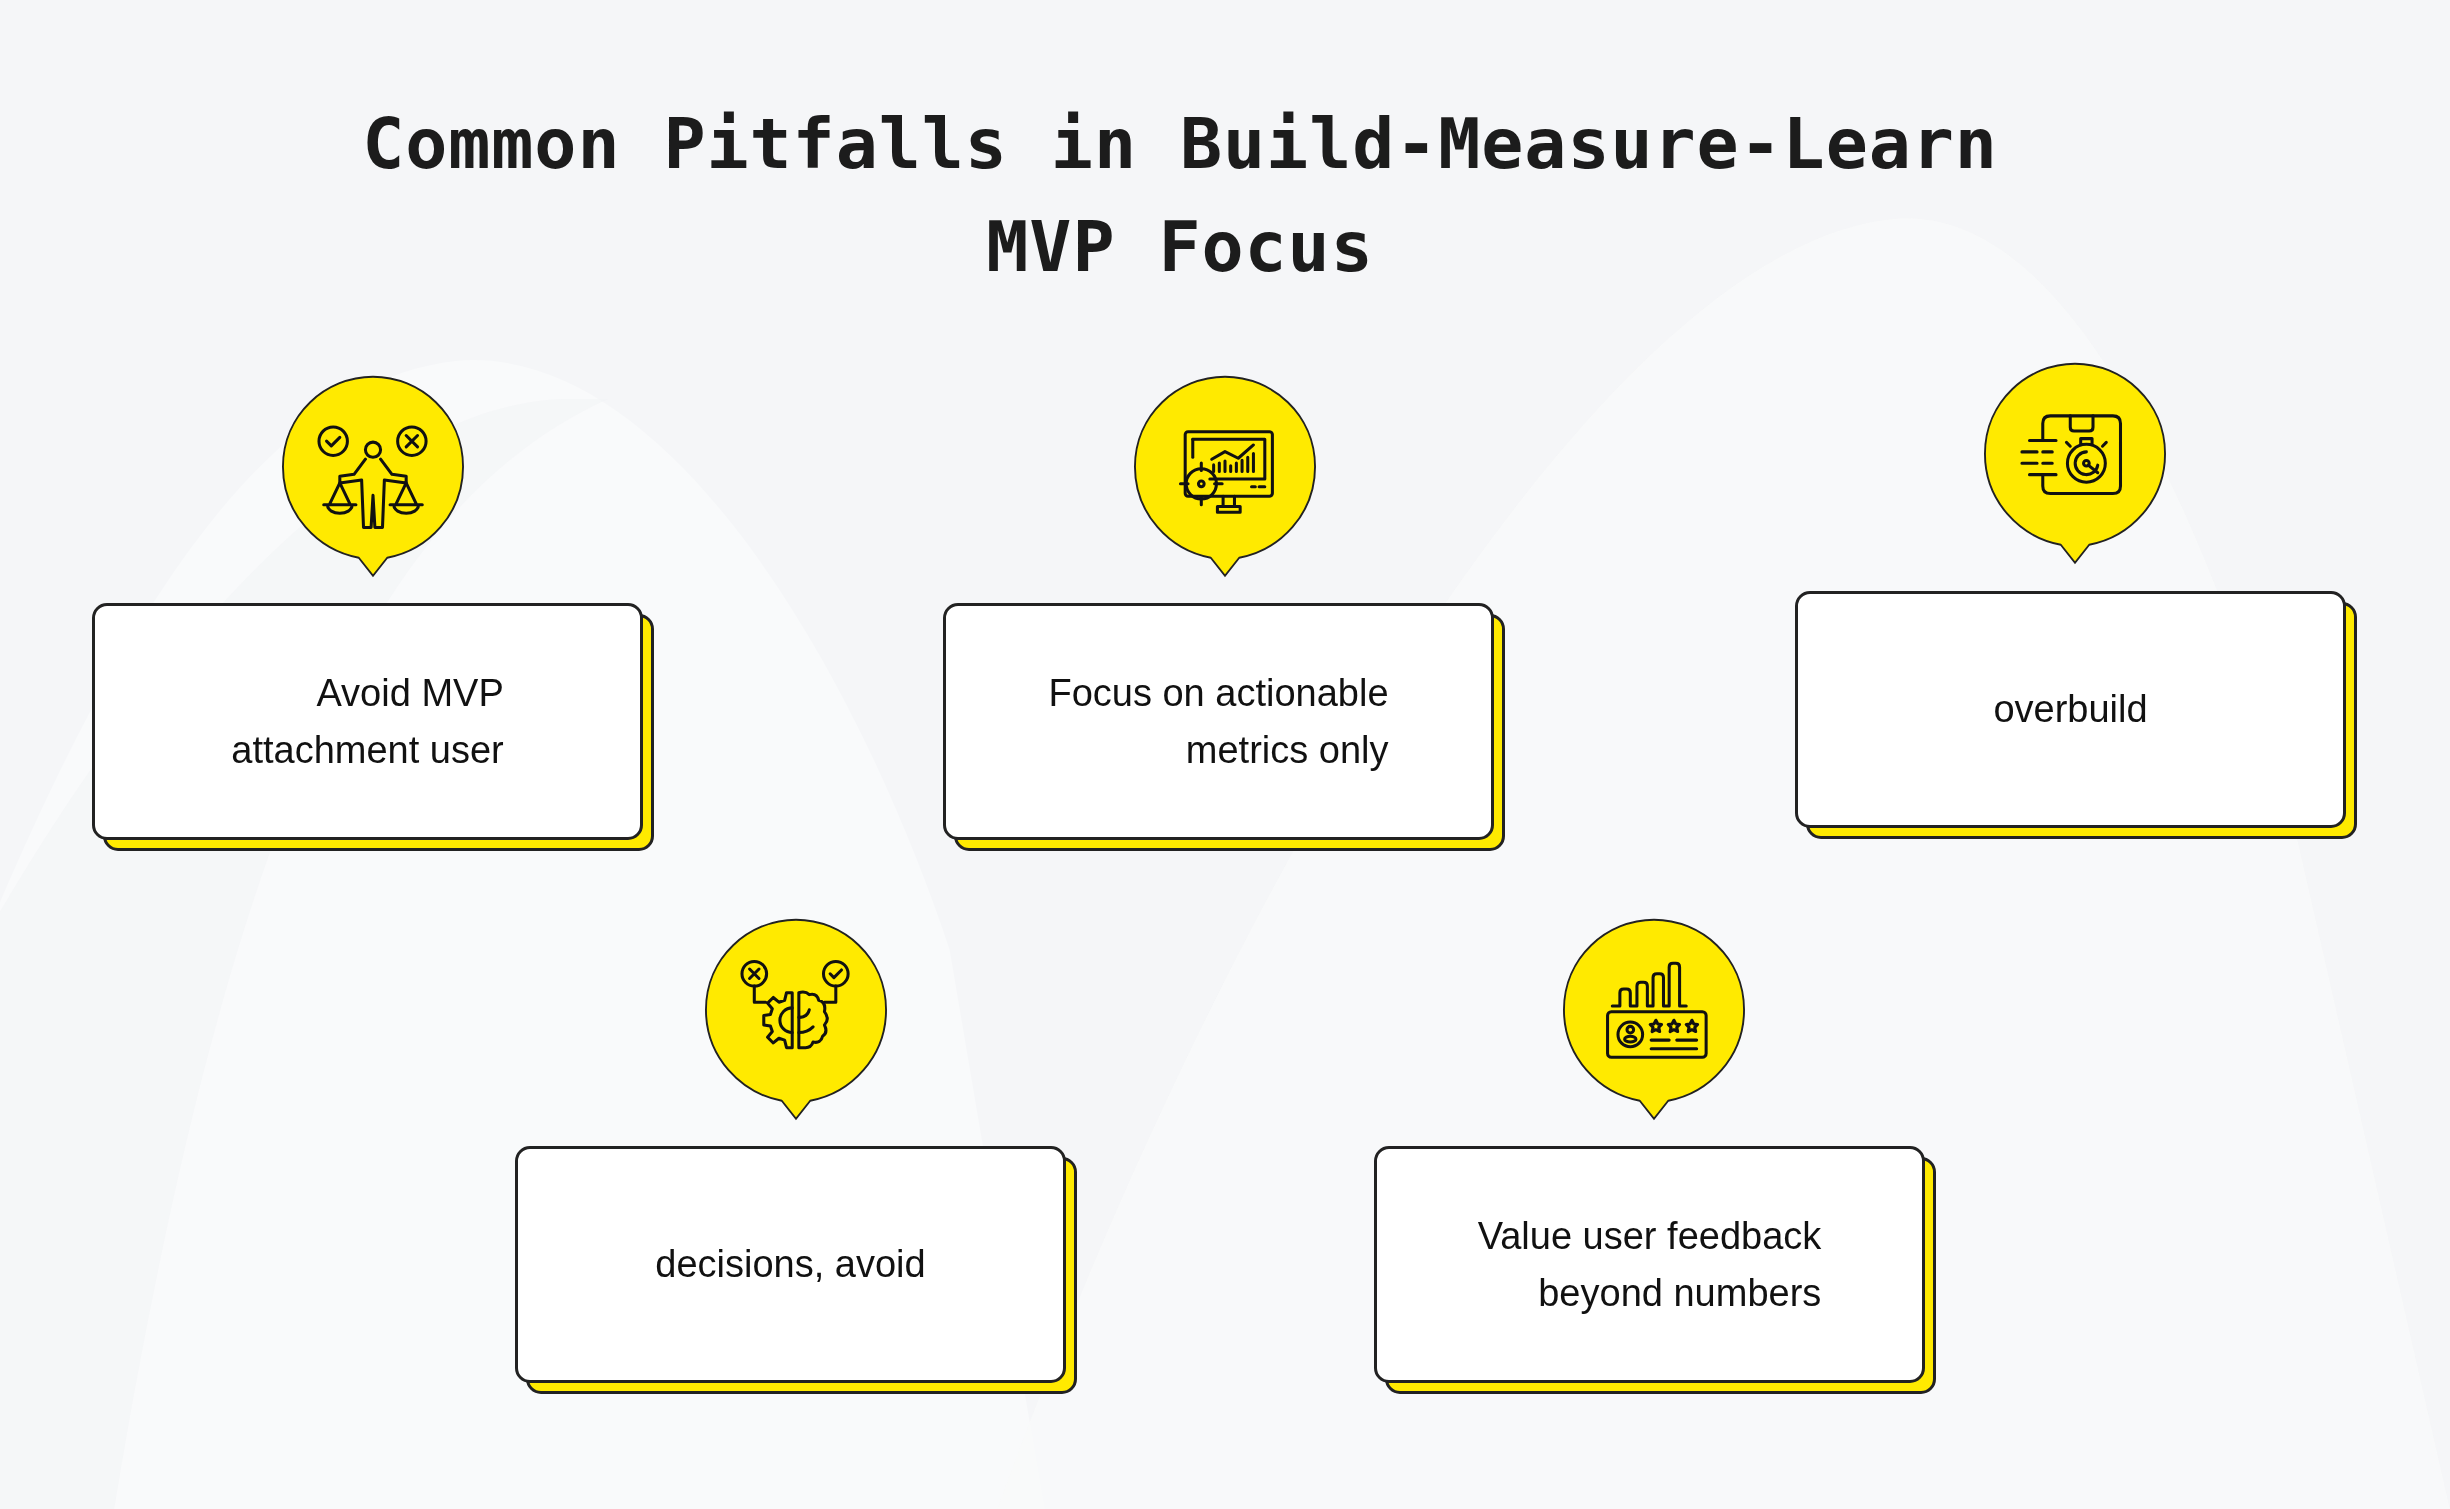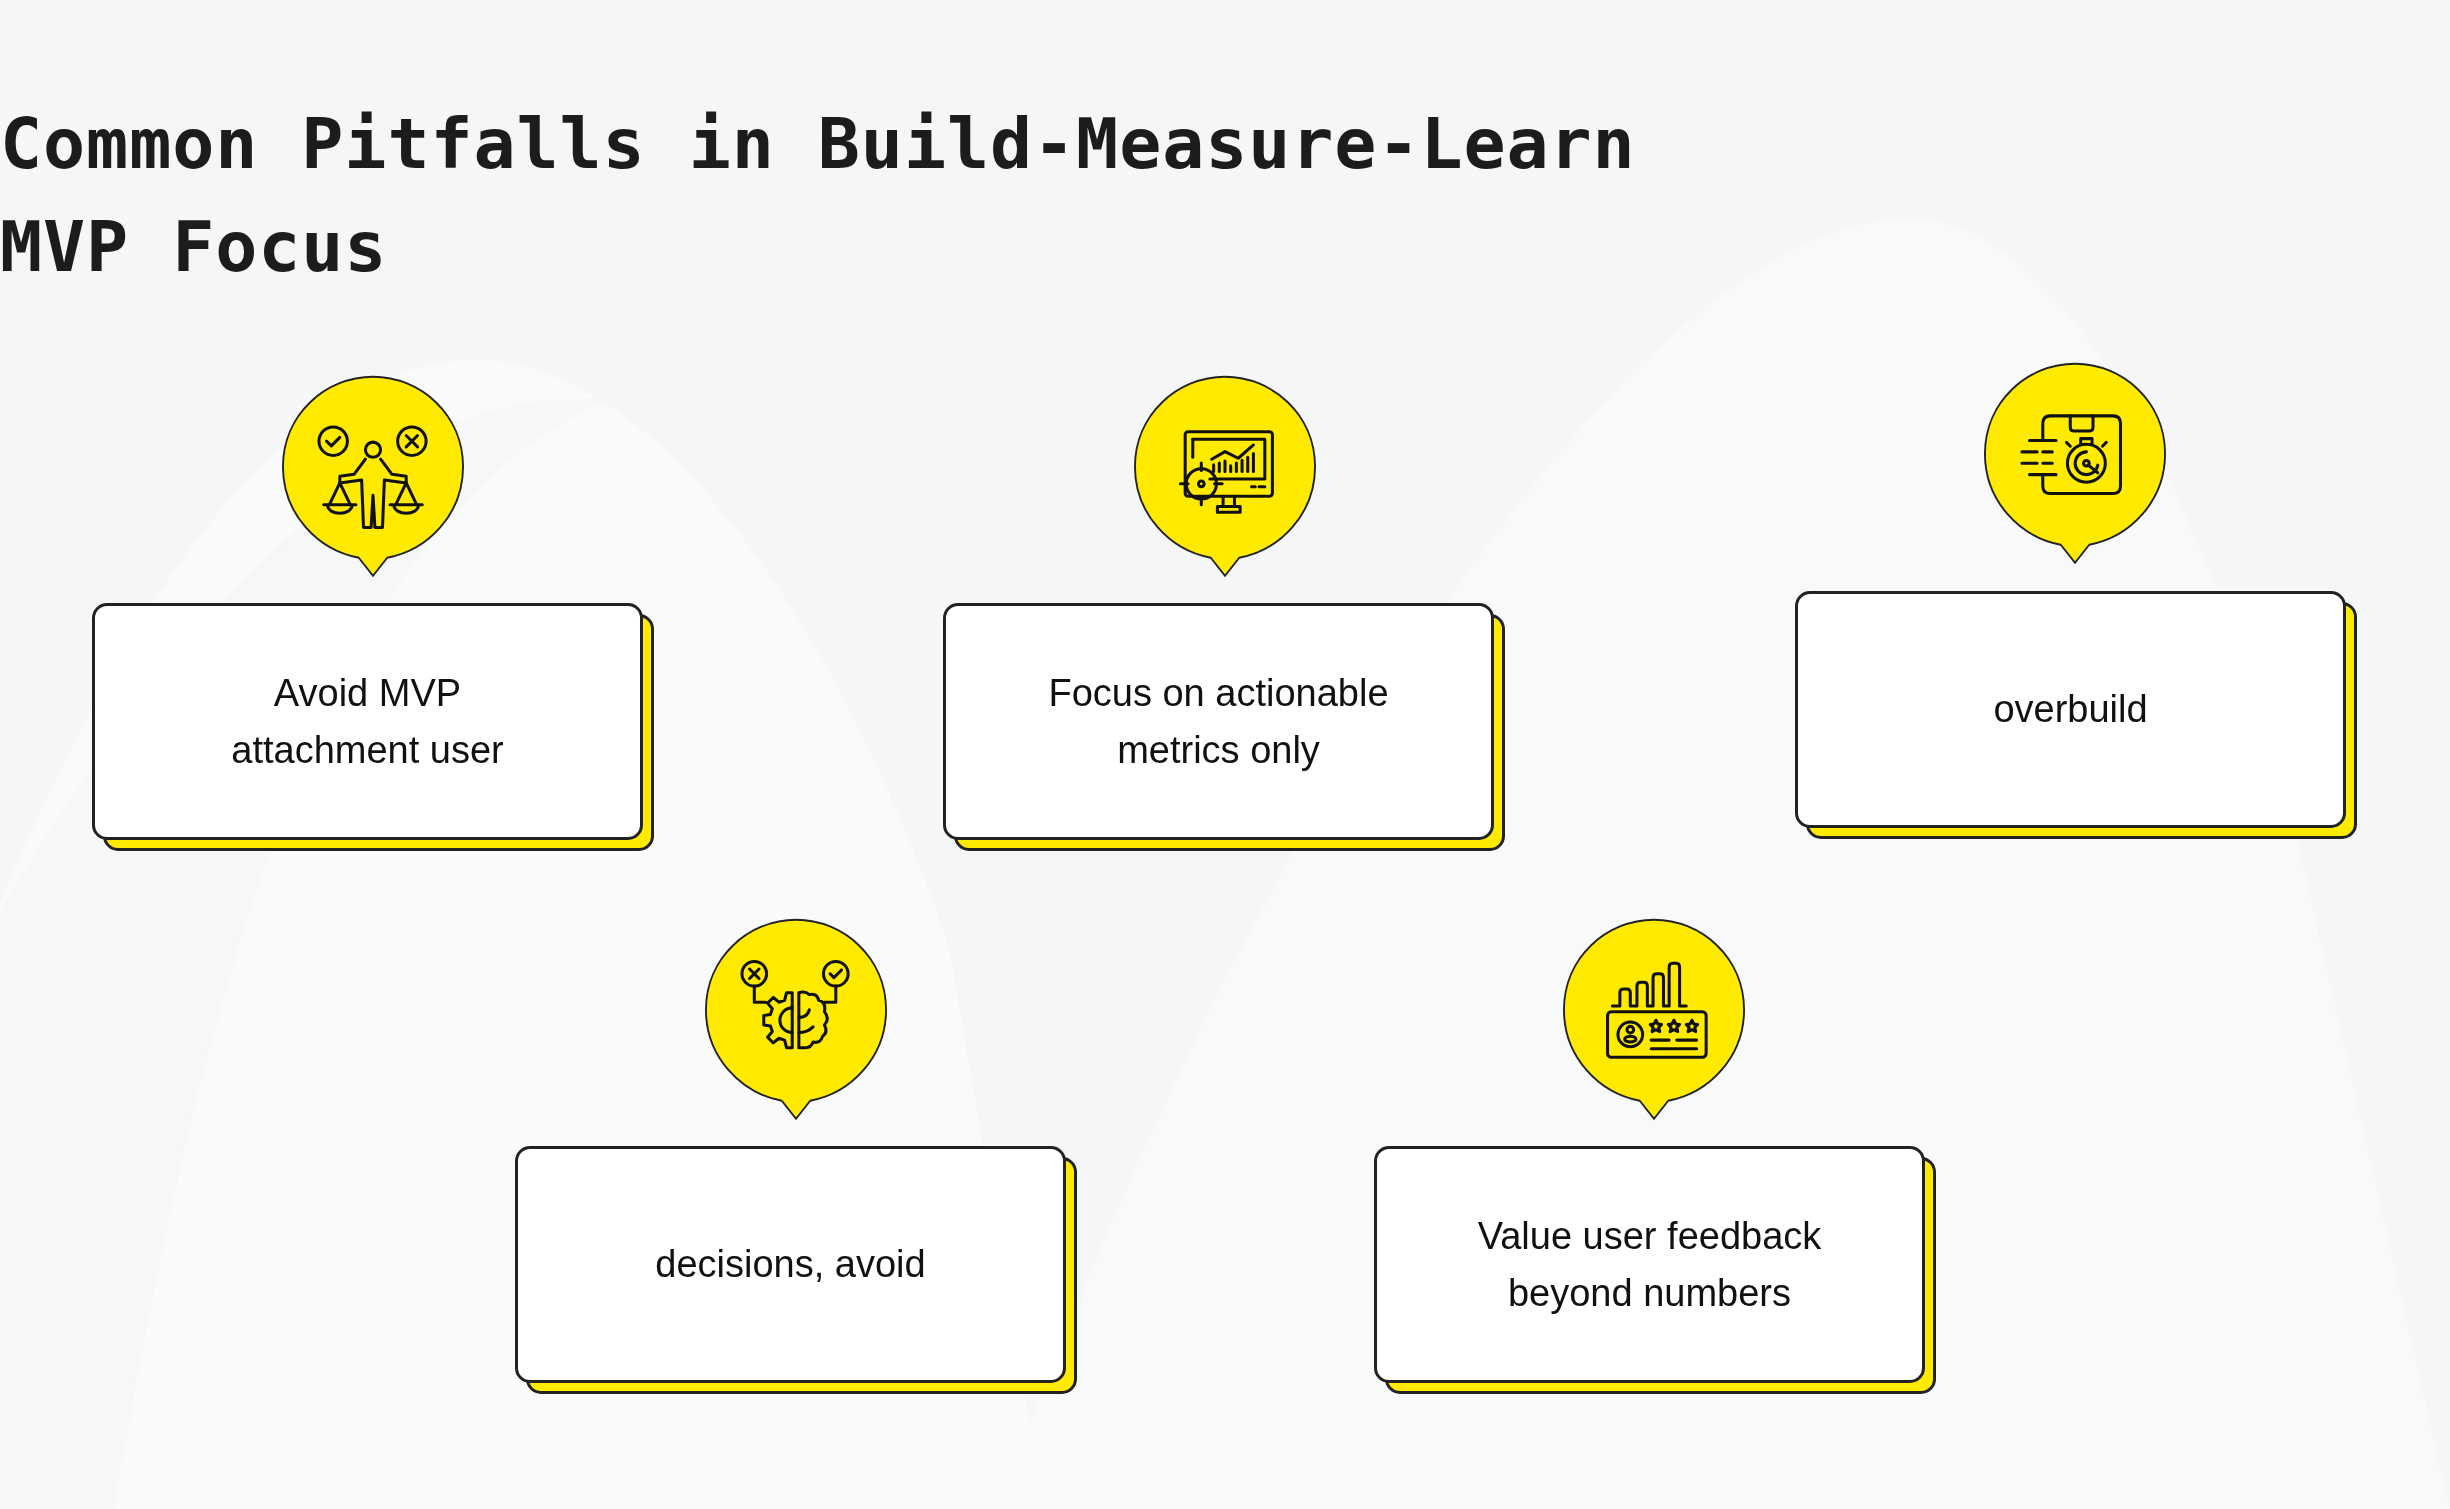--- a/index.html
+++ b/index.html
@@ -4,39 +4,39 @@
 <style>
   html, body { margin:0; padding:0; }
   body {
     width:2450px; height:1510px; position:relative; overflow:hidden;
     background:#f5f6f8;
     font-family:"Liberation Sans", sans-serif;
   }
   .bg-shape { position:absolute; pointer-events:none; }
   .title {
     position:absolute; left:0; width:2360px; top:93px;
-    text-align:left;
+    text-align:center;
     font-family:"DejaVu Sans Mono", "Liberation Mono", monospace;
     font-weight:bold; font-size:70px; line-height:103px;
     color:#1c1c1c; letter-spacing:0.9px;
   }
   .title span { display:block; }
   .card-wrap { position:absolute; width:551px; height:237px; }
   .card-shadow {
     position:absolute; left:11.4px; top:11.4px; width:551px; height:237px;
     background:#ffea00; border:3.8px solid #222; border-radius:15px; box-sizing:border-box;
   }
   .card {
     position:absolute; left:0; top:0; width:551px; height:237px;
     background:#fff; border:3.8px solid #222; border-radius:15px; box-sizing:border-box;
     display:flex; align-items:center; justify-content:center; text-align:center;
     font-family:"Liberation Sans", sans-serif; font-size:38px; line-height:57px; color:#111;
     padding:0 57px;
   }
-  .card .line { display:block; }
+  .card .line { display:block;text-align:right; }
   .pin { position:absolute; width:190px; height:218px; }
   .pin svg { width:190px; height:218px; display:block; }
 </style>
 </head>
 <body>
 
 <svg class="bg-shape" width="2450" height="1510" style="left:0;top:0;" viewBox="0 0 2580 1590">
   <path d="M0 1590 L0 950 C 150 600, 300 400, 480 380 C 700 360, 900 700, 1000 1000 L 1100 1590 Z" fill="#f9fafb"></path>
   <path d="M1050 1590 C 1300 900, 1700 250, 2000 230 C 2200 220, 2330 600, 2400 800 L 2580 1590 Z" fill="#f8f9fa" opacity="0.9"></path>
   <path d="M0 960 C 200 620, 420 420, 600 420 L 640 420 C 420 520, 250 800, 120 1590 L 0 1590 Z" fill="#f2f3f5" opacity="0.5"></path>

